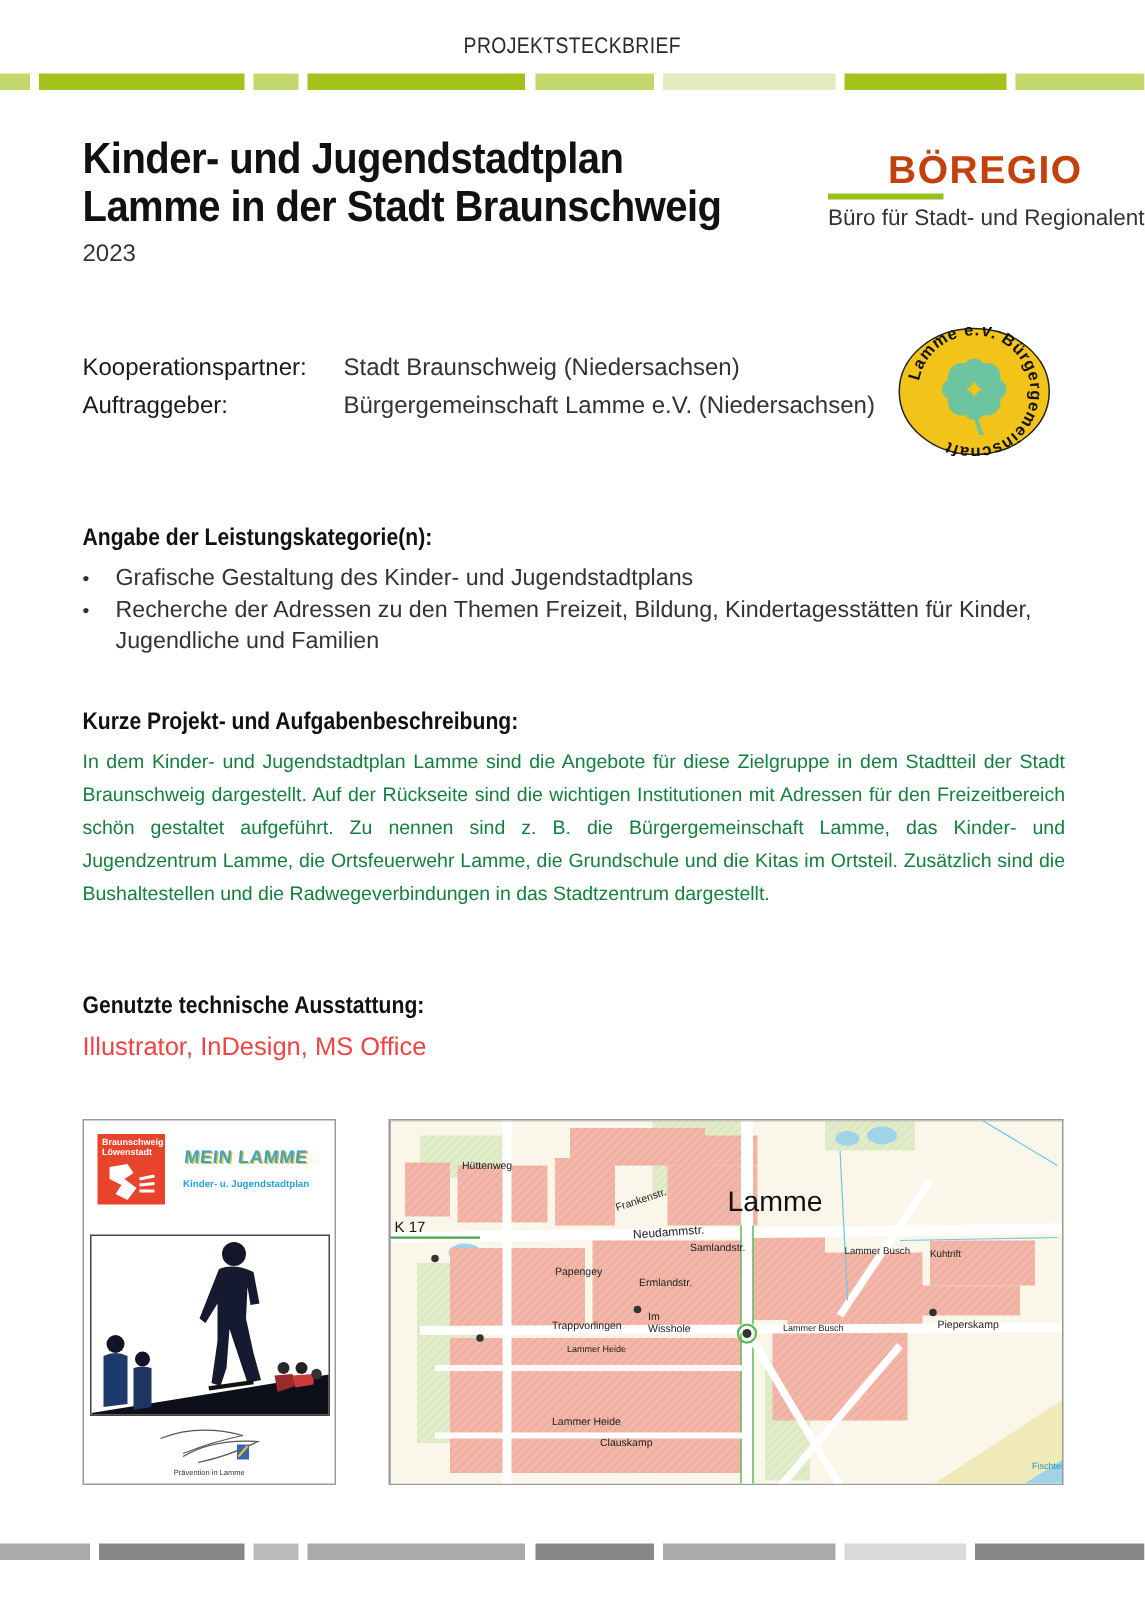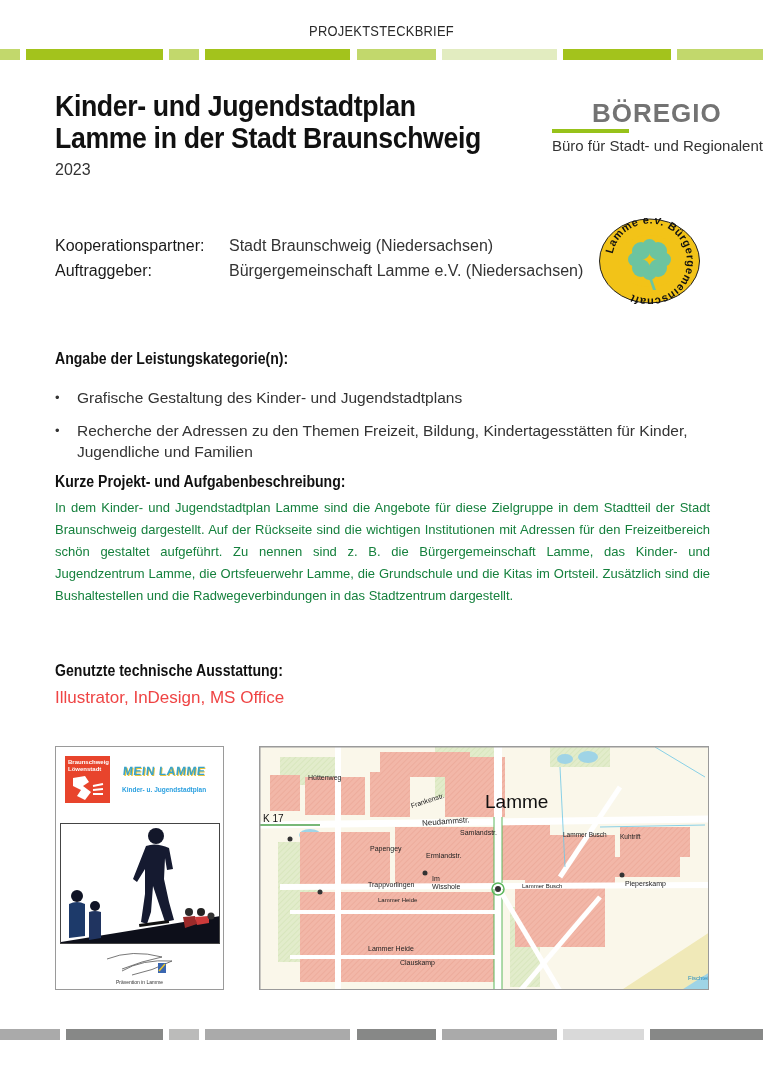--- a/index.html
+++ b/index.html
@@ -7,34 +7,34 @@
   body { position: relative; font-family: "Liberation Sans", "DejaVu Sans", sans-serif; color: #1a1a1a; }
 
   .header-label { position: absolute; top: 22px; left: 0; width: 763px; text-align: center; font-size: 15px; letter-spacing: 0.3px; color: #2a2a2a; transform: scaleX(0.86); }
   .bar-row { position: absolute; left: 0; width: 763px; height: 11px; }
   .bar-row .seg { position: absolute; top: 0; height: 11px; }
 
   .title { position: absolute; left: 55px; top: 90px; font-size: 29px; font-weight: bold; line-height: 32px; color: #111; letter-spacing: -0.4px; transform-origin: left top; transform: scaleX(0.92); white-space: nowrap; }
   .year { position: absolute; left: 55px; top: 161px; font-size: 16px; color: #333; }
 
   .logo { position: absolute; left: 552px; top: 98px; width: 170px; height: 60px; }
-  .logo .brand { position: absolute; left: 40px; top: 0; font-size: 26px; font-weight: bold; color: #737373; letter-spacing: 1px; }
+  .logo .brand { position: absolute; left: 40px; top: 0; font-size: 26px; font-weight: bold; color: #c2410c; letter-spacing: 1px; }
   .logo .line { position: absolute; left: 0; top: 31px; width: 77px; height: 4px; background: #97c21a; }
   .logo .sub { position: absolute; left: 0; top: 39px; font-size: 15px; color: #333; white-space: nowrap; }
 
   .info { position: absolute; left: 55px; top: 233px; font-size: 16px; line-height: 25px; color: #1a1a1a; }
   .info .row { display: flex; white-space: nowrap; }
   .info .lbl { width: 174px; transform-origin: left; }
   .info .val { color: #333; }
 
   .seal { position: absolute; left: 598px; top: 218px; width: 103px; height: 86px; }
 
   .section-h { position: absolute; left: 55px; font-size: 16px; font-weight: bold; color: #111; transform-origin: left top; transform: scaleX(0.88); white-space: nowrap; }
   .bullets { position: absolute; left: 55px; top: 375px; width: 655px; font-size: 15.5px; line-height: 21px; color: #333; }
-  .bullets .bi { position: relative; padding-left: 22px; margin-top: 12px; }
+  .bullets .bi { position: relative; padding-left: 22px; }
   .bullets .bi::before { content: "•"; position: absolute; left: 0; top: 0; font-size: 13px; }
   .para { position: absolute; left: 55px; top: 497px; width: 655px; font-size: 13px; line-height: 22px; color: #15803d; text-align: justify; }
   .tools { position: absolute; left: 55px; top: 688px; font-size: 17px; color: #ef4444; }
 
   .cover { position: absolute; left: 55px; top: 746px; width: 169px; height: 244px; border: 1px solid #9a9a9a; background: #fff; overflow: hidden; }
   .map { position: absolute; left: 259px; top: 746px; width: 450px; height: 244px; border: 1px solid #9a9a9a; background: #faf7ea; overflow: hidden; }
 </style>
 </head>
 <body>
 

